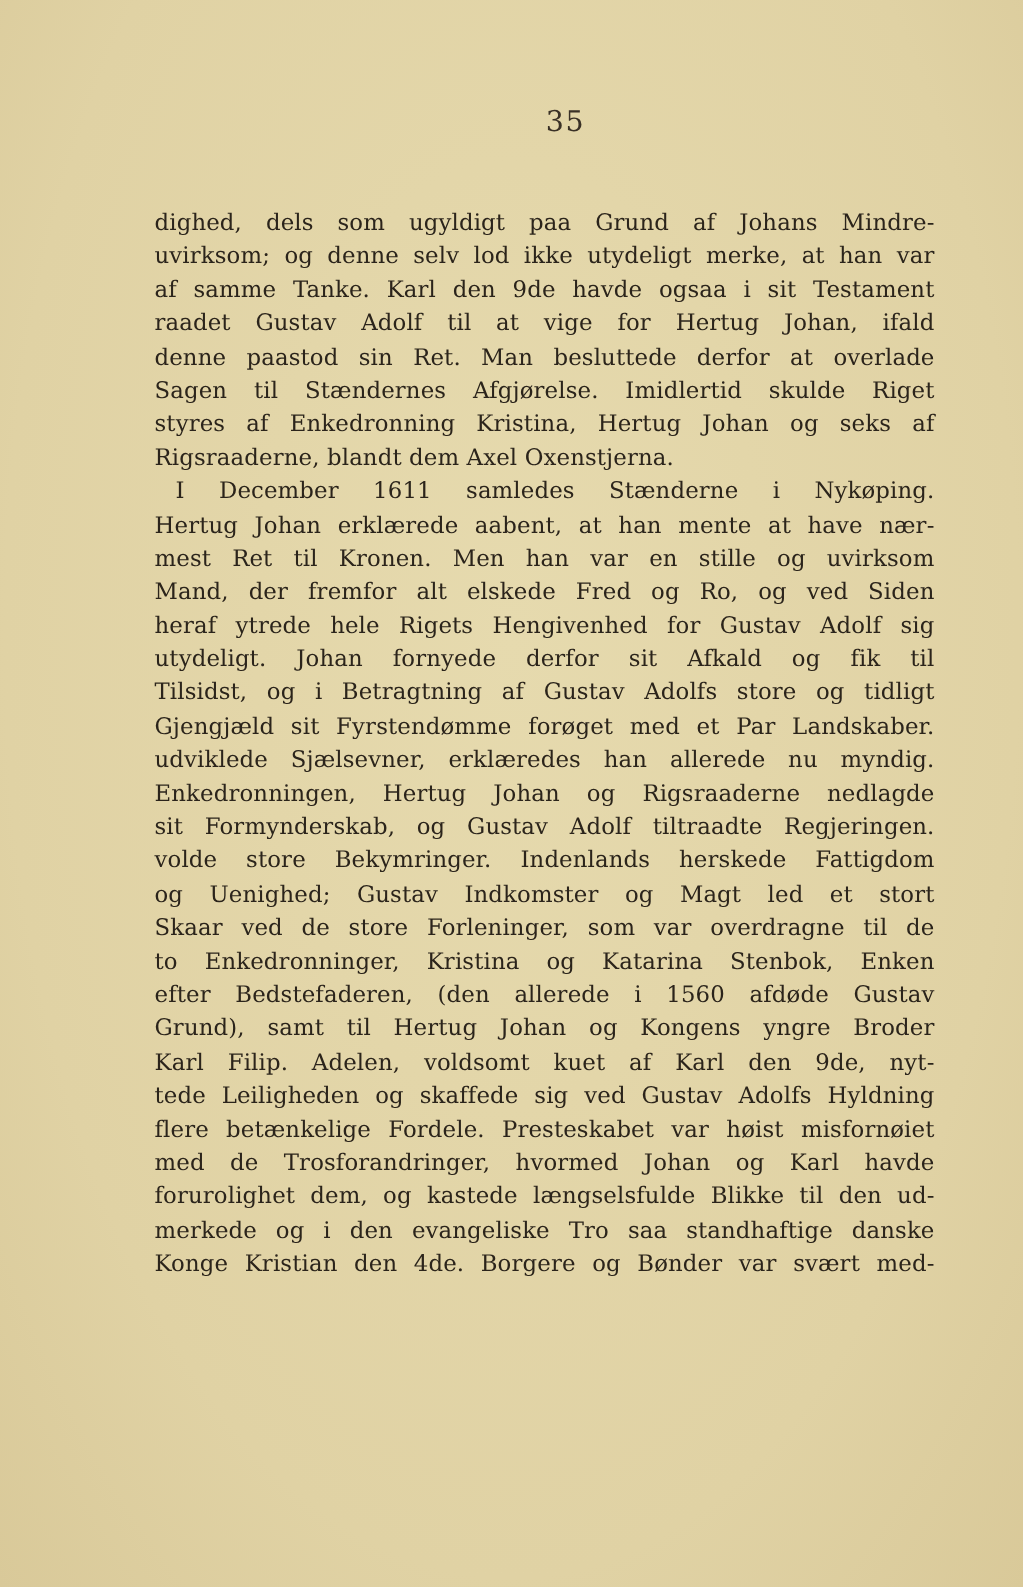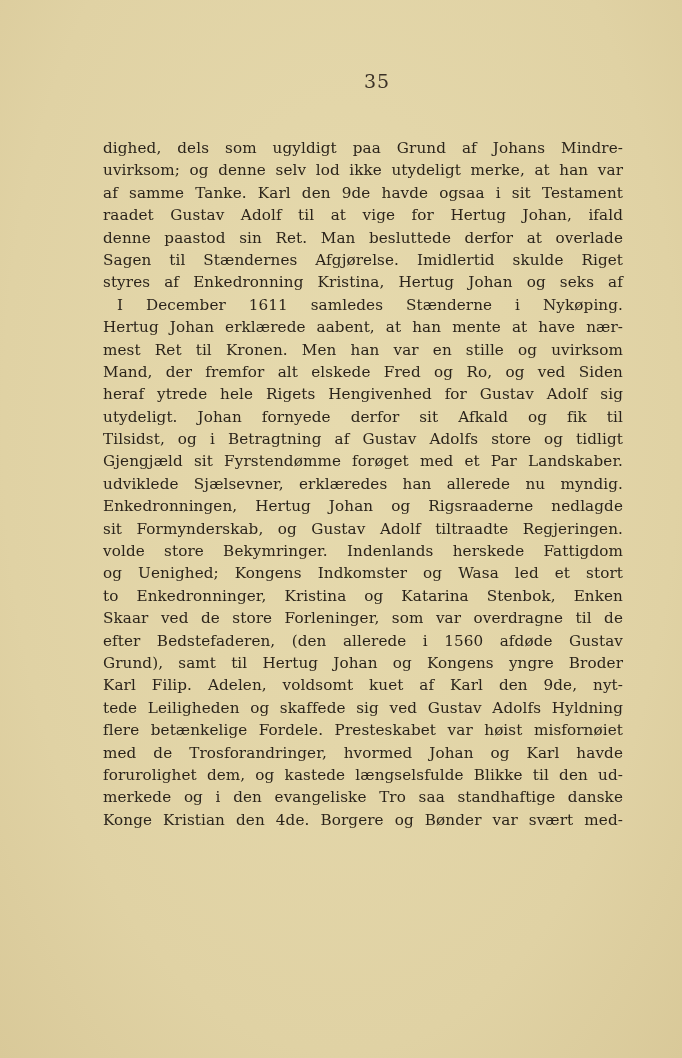--- a/index.html
+++ b/index.html
@@ -64,35 +64,36 @@
   <div class="page-number">35</div>
 
   <div class="text-block">
     <div class="line">dighed, dels som ugyldigt paa Grund af Johans Mindre-</div>
     <div class="line">uvirksom; og denne selv lod ikke utydeligt merke, at han var</div>
     <div class="line">af samme Tanke.  Karl den 9de havde ogsaa i sit Testament</div>
     <div class="line">raadet Gustav Adolf til at vige for Hertug Johan, ifald</div>
     <div class="line">denne paastod sin Ret.  Man besluttede derfor at overlade</div>
     <div class="line">Sagen til Stændernes Afgjørelse.  Imidlertid skulde Riget</div>
     <div class="line">styres af Enkedronning Kristina, Hertug Johan og seks af</div>
+    <div class="line last">Rigsraaderne, blandt dem Axel Oxenstjerna.</div>
     <div class="line indent">I December 1611 samledes Stænderne i Nykøping.</div>
     <div class="line">Hertug Johan erklærede aabent, at han mente at have nær-</div>
     <div class="line">mest Ret til Kronen.  Men han var en stille og uvirksom</div>
     <div class="line">Mand, der fremfor alt elskede Fred og Ro, og ved Siden</div>
     <div class="line">heraf ytrede hele Rigets Hengivenhed for Gustav Adolf sig</div>
     <div class="line">utydeligt.  Johan fornyede derfor sit Afkald og fik til</div>
     <div class="line">Tilsidst, og i Betragtning af Gustav Adolfs store og tidligt</div>
     <div class="line">Gjengjæld sit Fyrstendømme forøget med et Par Landskaber.</div>
     <div class="line">udviklede Sjælsevner, erklæredes han allerede nu myndig.</div>
     <div class="line">Enkedronningen, Hertug Johan og Rigsraaderne nedlagde</div>
     <div class="line">sit Formynderskab, og Gustav Adolf tiltraadte Regjeringen.</div>
     <div class="line">volde store Bekymringer.  Indenlands herskede Fattigdom</div>
-    <div class="line">og Uenighed; Kongens Indkomster og Wasa led et stort</div>
+    <div class="line">og Uenighed; Gustav Indkomster og Magt led et stort</div>
+    <div class="line">Skaar ved de store Forleninger, som var overdragne til de</div>
     <div class="line">to Enkedronninger, Kristina og Katarina Stenbok, Enken</div>
-    <div class="line">Skaar ved de store Forleninger, som var overdragne til de</div>
     <div class="line">efter Bedstefaderen, (den allerede i 1560 afdøde Gustav</div>
     <div class="line">Grund), samt til Hertug Johan og Kongens yngre Broder</div>
     <div class="line">Karl Filip.  Adelen, voldsomt kuet af Karl den 9de, nyt-</div>
     <div class="line">tede Leiligheden og skaffede sig ved Gustav Adolfs Hyldning</div>
     <div class="line">flere betænkelige Fordele.  Presteskabet var høist misfornøiet</div>
     <div class="line">med de Trosforandringer, hvormed Johan og Karl havde</div>
     <div class="line">forurolighet dem, og kastede længselsfulde Blikke til den ud-</div>
     <div class="line">merkede og i den evangeliske Tro saa standhaftige danske</div>
     <div class="line">Konge Kristian den 4de.  Borgere og Bønder var svært med-</div>
   </div>

